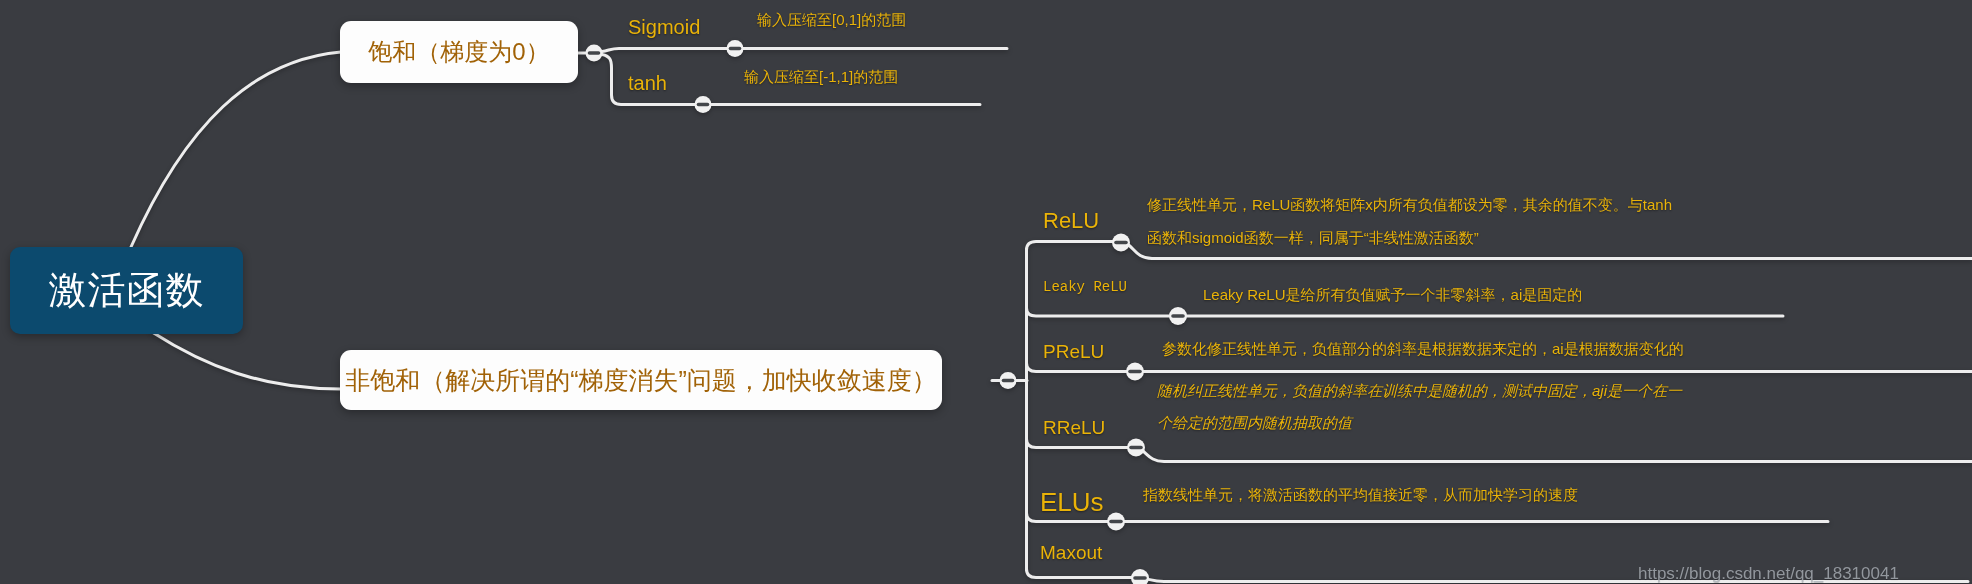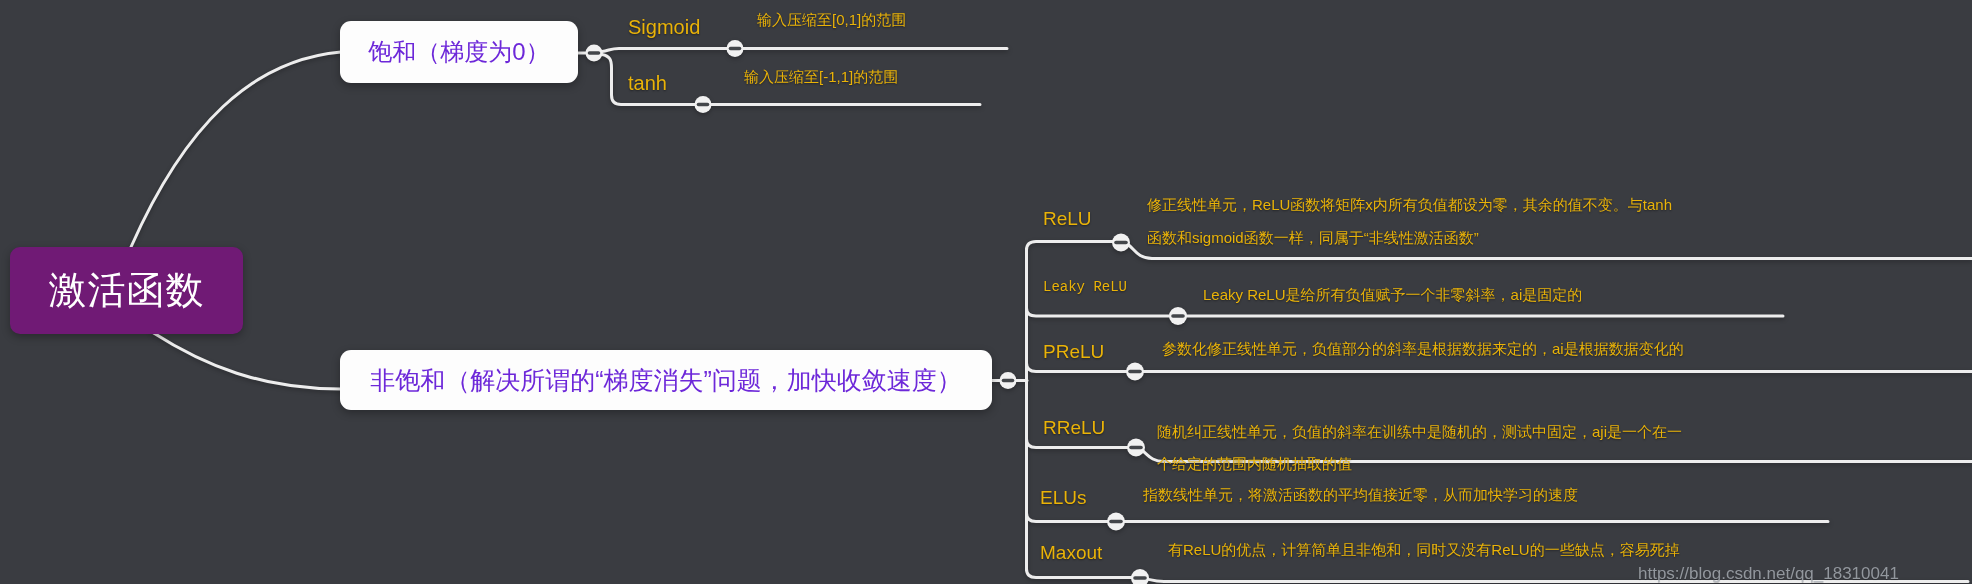--- a/index.html
+++ b/index.html
@@ -7,26 +7,26 @@
     position:relative;width:1972px;height:584px;overflow:hidden;
     background:#3a3c41;
     font-family:"Liberation Sans","DejaVu Sans",sans-serif;
   }
   #connectors{position:absolute;left:0;top:0;filter:drop-shadow(0 2px 2px rgba(0,0,0,.28));}
   .conn{fill:none;stroke:#ededed;stroke-width:3;stroke-linecap:round;}
   .btn-circle{fill:#f1f1f1;stroke:none;}
   .btn-minus{stroke:#43464a;stroke-width:3.6;stroke-linecap:round;}
   .node-box{
     position:absolute;display:flex;align-items:center;justify-content:center;
-    background:#fdfdfd;border-radius:11px;color:#6d28d9;
+    background:#fdfdfd;border-radius:11px;color:#a16207;
     box-shadow:0 3px 8px rgba(0,0,0,.30);white-space:nowrap;
   }
   .root-box{
     position:absolute;display:flex;align-items:center;justify-content:center;
-    background:#701a75;border-radius:10px;color:#ffffff;
+    background:#0c4a6e;border-radius:10px;color:#ffffff;
     box-shadow:0 3px 8px rgba(0,0,0,.30);white-space:nowrap;
     font-size:38px;letter-spacing:1px;
   }
   .lt{ 
     position:absolute;color:#eab308;white-space:nowrap;
     text-shadow:0 1px 2px rgba(0,0,0,.45);
   }
   .lbl{font-size:20px;}
   .desc{font-size:15px;}
   .watermark{
@@ -101,49 +101,48 @@
   </svg>
 
   <div class="root-box" style="left:10px;top:247px;width:233px;height:87px;">
     <span>激活函数</span>
   </div>
 
   <div class="node-box" style="left:340px;top:21px;width:238px;height:62px;font-size:24px;">
     <span>饱和（梯度为0）</span>
   </div>
 
-  <div class="node-box" style="left:340px;top:350px;width:652px;height:60px;font-size:25px;">
+  <div class="node-box" style="left:340px;top:350px;width:602px;height:60px;font-size:25px;">
     <span>非饱和（解决所谓的“梯度消失”问题，加快收敛速度）</span>
   </div>
 
   <div class="lt lbl" style="left:628px;top:16px;">Sigmoid</div>
   <div class="lt desc" style="left:757px;top:11px;">输入压缩至[0,1]的范围</div>
 
   <div class="lt lbl" style="left:628px;top:72px;">tanh</div>
   <div class="lt desc" style="left:734px;top:68px;margin-left:10px;">输入压缩至[-1,1]的范围</div>
 
-  <div class="lt lbl" style="left:1043px;top:208px;font-size:19px;">ReLU</div>
+  <div class="lt lbl" style="left:1043px;top:208px;font-size:22px;">ReLU</div>
   <div class="lt desc" style="left:1147px;top:188px;line-height:33px;">
     <div>修正线性单元，ReLU函数将矩阵x内所有负值都设为零，其余的值不变。与tanh</div>
     <div>函数和sigmoid函数一样，同属于“非线性激活函数”</div>
   </div>
 
   <div class="lt lbl" style="left:1043px;top:279px;font-size:14px;font-family:Liberation Mono, monospace;">Leaky ReLU</div>
   <div class="lt desc" style="left:1203px;top:286px;">Leaky ReLU是给所有负值赋予一个非零斜率，ai是固定的</div>
 
   <div class="lt lbl" style="left:1043px;top:341px;font-size:19px;">PReLU</div>
   <div class="lt desc" style="left:1162px;top:340px;">参数化修正线性单元，负值部分的斜率是根据数据来定的，ai是根据数据变化的</div>
 
   <div class="lt lbl" style="left:1043px;top:417px;font-size:19px;">RReLU</div>
-  <div class="lt desc" style="left:1157px;top:416px;line-height:32px;">
+  <div class="lt desc" style="left:1157px;top:375px;line-height:32px;font-style:italic;">
     <div>随机纠正线性单元，负值的斜率在训练中是随机的，测试中固定，aji是一个在一</div>
     <div>个给定的范围内随机抽取的值</div>
   </div>
 
-  <div class="lt lbl" style="left:1040px;top:487px;font-size:19px;">ELUs</div>
+  <div class="lt lbl" style="left:1040px;top:487px;font-size:26px;">ELUs</div>
   <div class="lt desc" style="left:1143px;top:486px;">指数线性单元，将激活函数的平均值接近零，从而加快学习的速度</div>
 
   <div class="lt lbl" style="left:1040px;top:542px;font-size:19px;">Maxout</div>
-  <div class="lt desc" style="left:1168px;top:541px;">有ReLU的优点，计算简单且非饱和，同时又没有ReLU的一些缺点，容易死掉</div>
 
   <div class="watermark" style="left:1638px;top:564px;">https://blog.csdn.net/qq_18310041</div>
 
 </div>
 
 </body></html>

